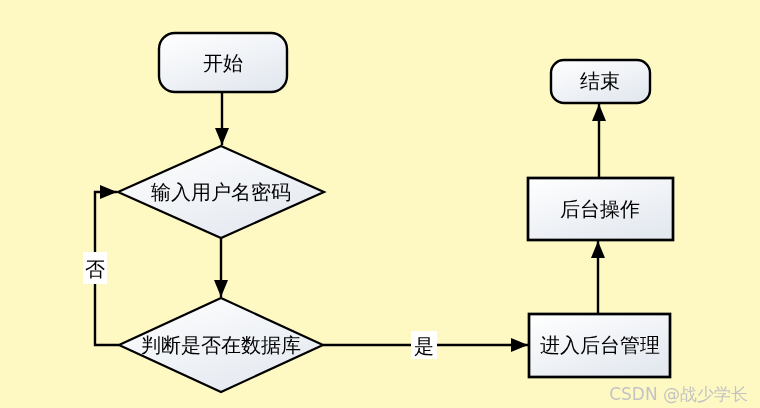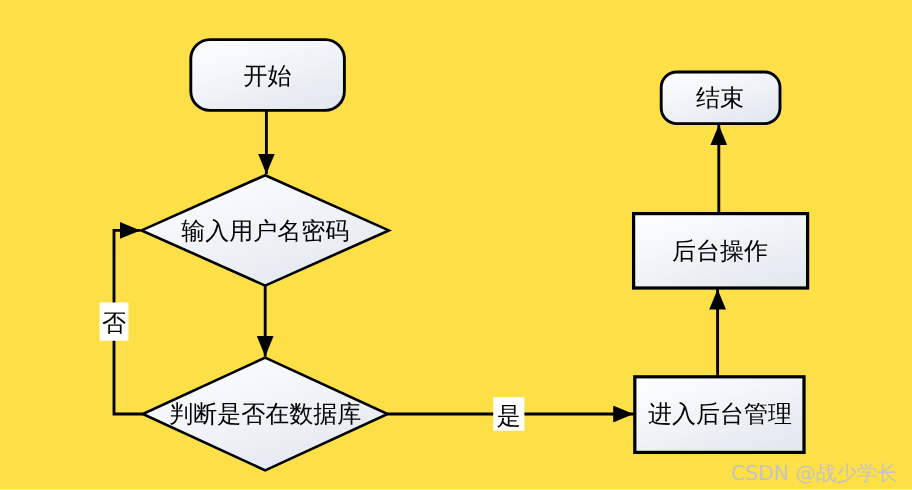--- a/index.html
+++ b/index.html
@@ -4,21 +4,21 @@
 <style>
   html, body {
     margin: 0;
     padding: 0;
     background: #ffffff;
   }
   .canvas-wrap {
     position: relative;
     width: 760px;
     height: 408px;
-    background: #fde047;
+    background: #fef9c3;
     overflow: hidden;
     font-family: "DejaVu Sans", sans-serif;
   }
   svg text {
     font-family: "DejaVu Sans", sans-serif;
   }
   .node-label {
     font-size: 20px;
     fill: #000000;
   }

